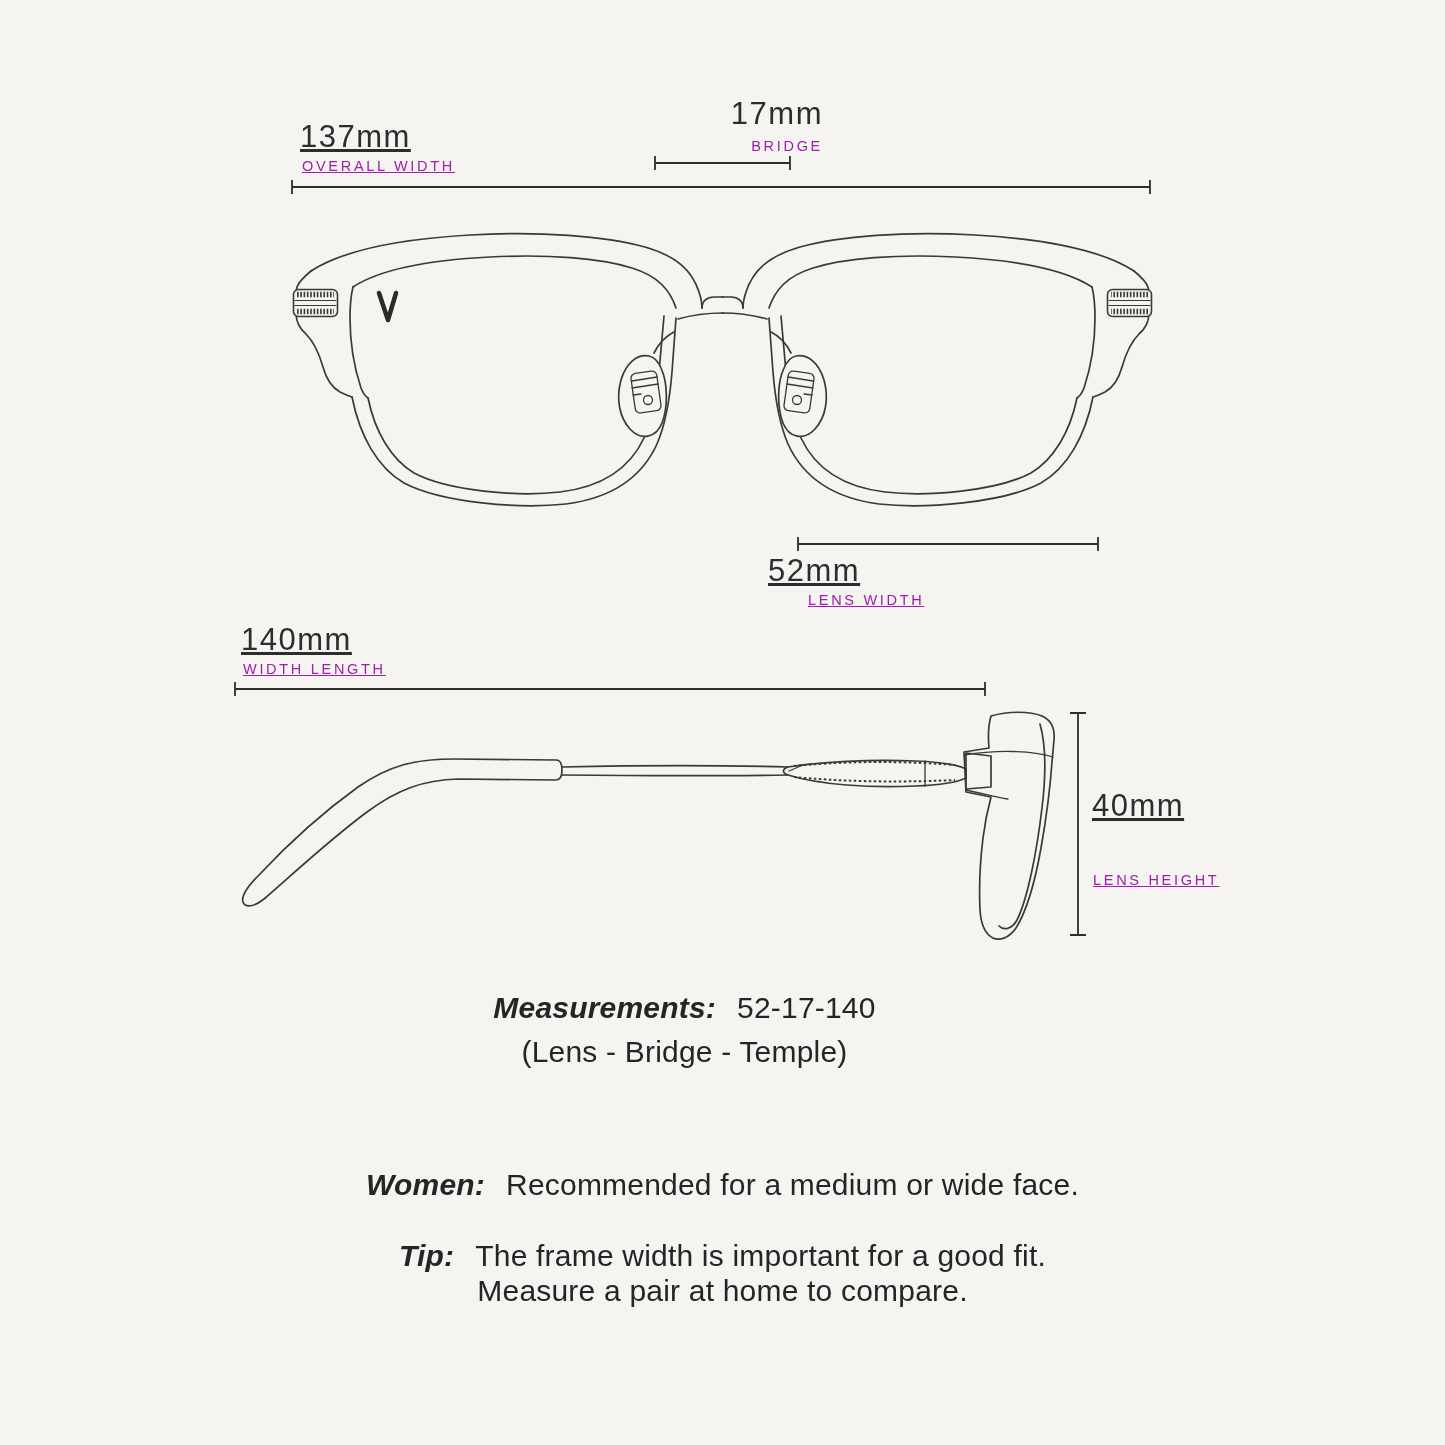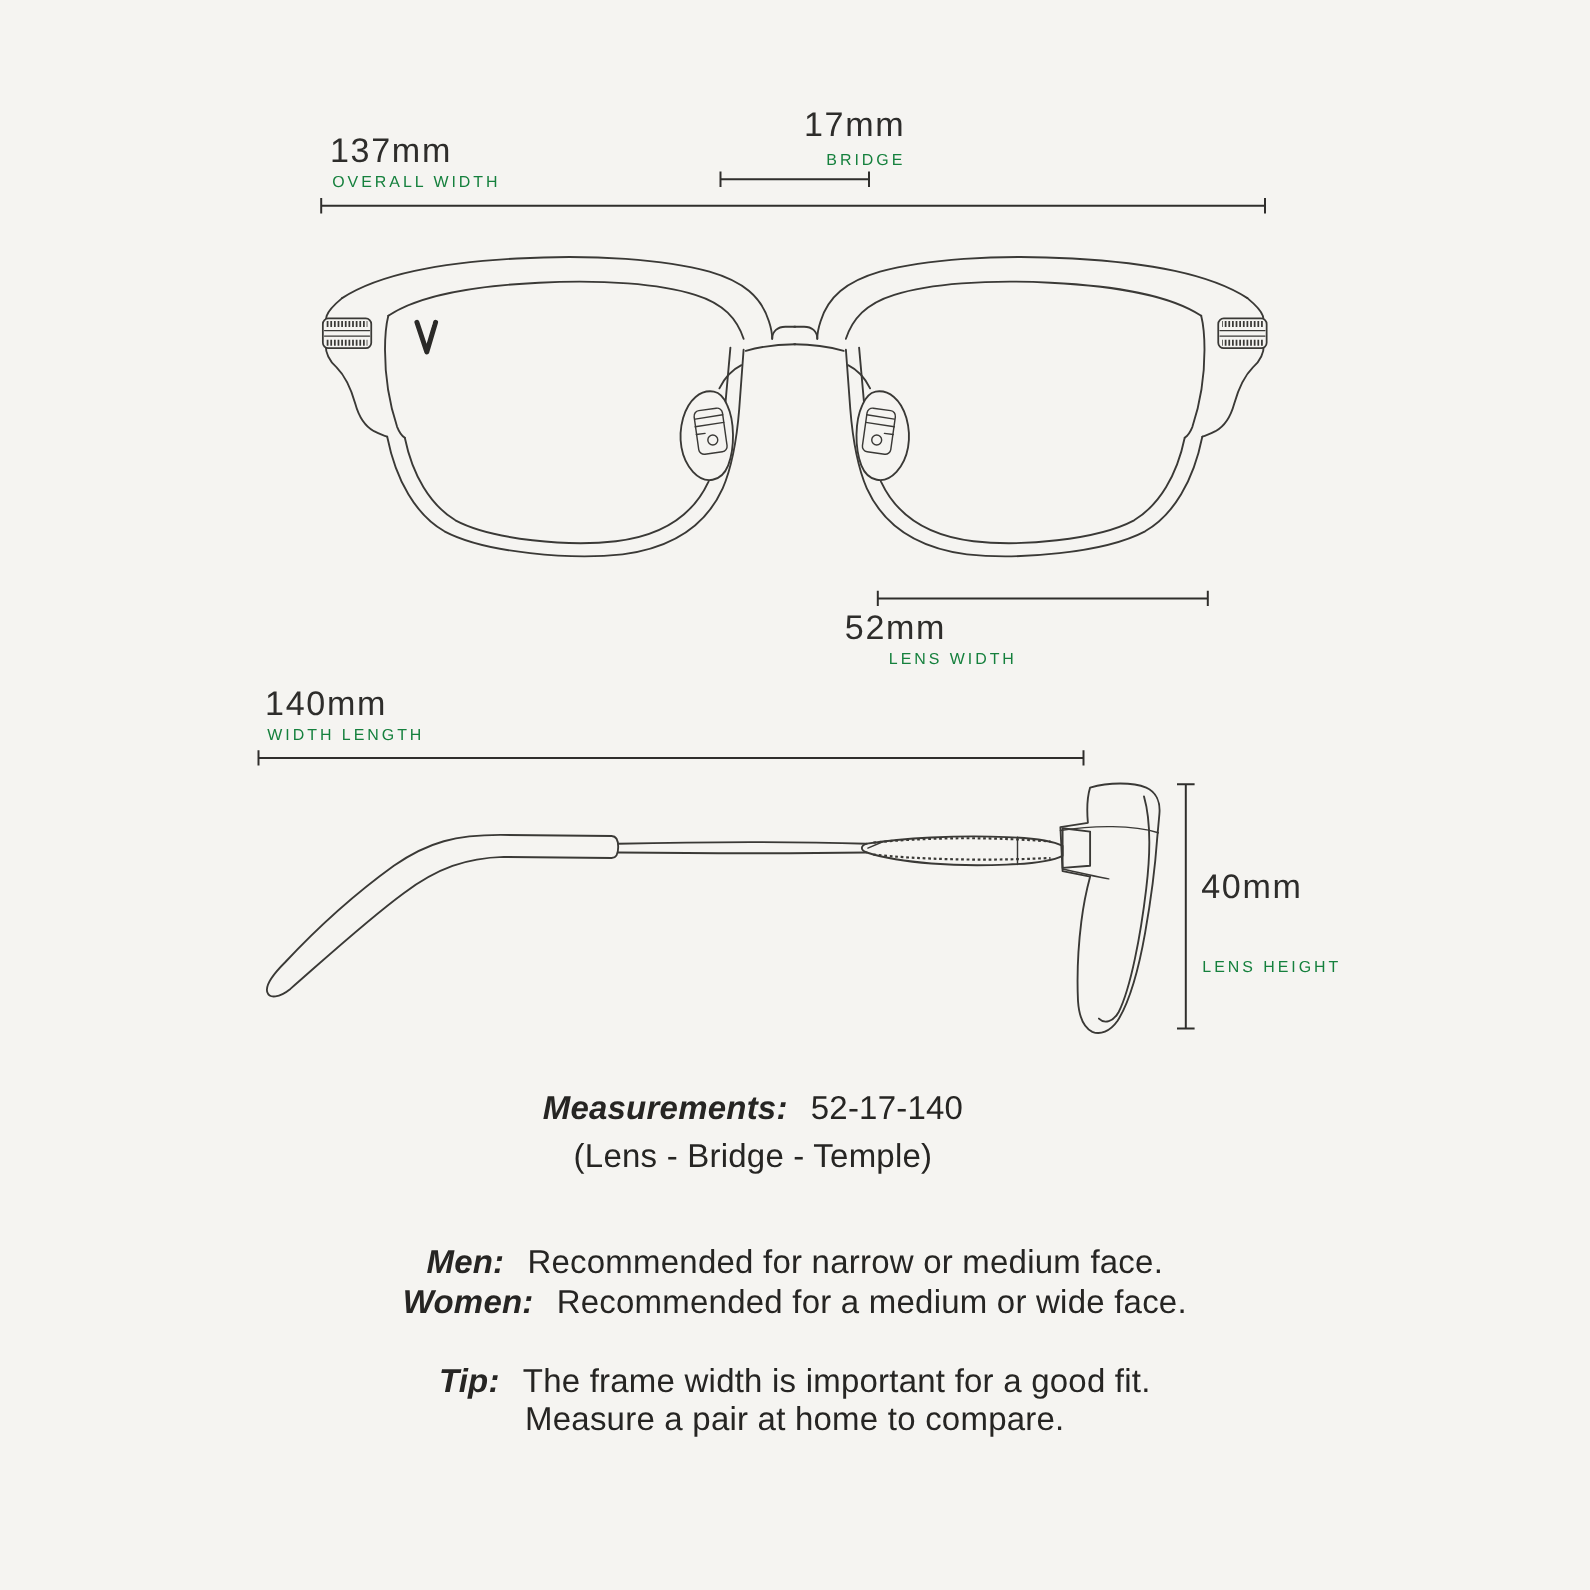--- a/index.html
+++ b/index.html
@@ -5,23 +5,23 @@
   html,body{margin:0;padding:0;}
   #canvas{
     position:relative;
     width:1445px;height:1445px;
     background:#f5f4f1;
     font-family:"Liberation Sans", sans-serif;
     color:#2b2a28;
     overflow:hidden;
   }
   #artwork{position:absolute;left:0;top:0;}
-  .lbl{position:absolute;white-space:nowrap;}
+  .lbl{position:absolute;white-space:nowrap;text-decoration:underline;}
   .mval{font-size:31px;letter-spacing:1.5px;color:#2e2d2b;}
-  .mcap{font-size:14.5px;letter-spacing:2.7px;color:#15803d;}
+  .mcap{font-size:14.5px;letter-spacing:2.7px;color:#a21caf;}
   .mgroup{position:absolute;text-align:right;}
   .mgroup .mval,.mgroup .mcap{position:static;display:block;}
   .mgroup .mval{margin-bottom:6px;}
   .bline{
     position:absolute;left:0;right:0;text-align:center;
     font-size:30px;color:#262523;letter-spacing:0.2px;
   }
   .bline .b{font-weight:bold;margin-right:21px;font-style:italic;}
   .shiftL{transform:translateX(-38px);}
 </style>
@@ -150,23 +150,20 @@
   <div class="lbl mcap" style="left:243px;top:661px">WIDTH LENGTH</div>
 
   <div class="lbl mval" style="left:1092px;top:788px">40mm</div>
   <div class="lbl mcap" style="left:1093px;top:872px">LENS HEIGHT</div>
 
   <div class="bline shiftL" style="top:991px">
     <span class="b">Measurements:</span><span>52-17-140</span>
   </div>
   <div class="bline shiftL" style="top:1035px">(Lens - Bridge - Temple)</div>
 
-  <div class="bline" style="top:1131px">
-    <span class="b">Men:</span><span>Recommended for narrow or medium face.</span>
-  </div>
   <div class="bline" style="top:1168px">
     <span class="b">Women:</span><span>Recommended for a medium or wide face.</span>
   </div>
 
   <div class="bline" style="top:1274px">Measure a pair at home to compare.</div>
   <div class="bline" style="top:1239px">
     <span class="b">Tip:</span><span>The frame width is important for a good fit.</span>
   </div>
 
 </div>

